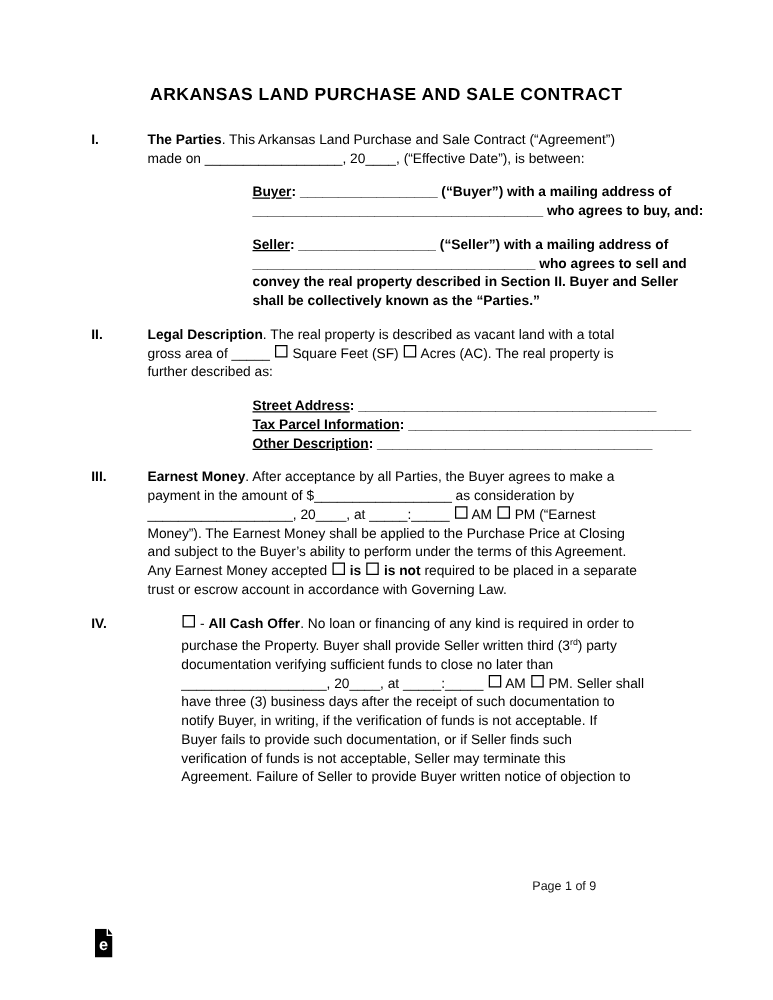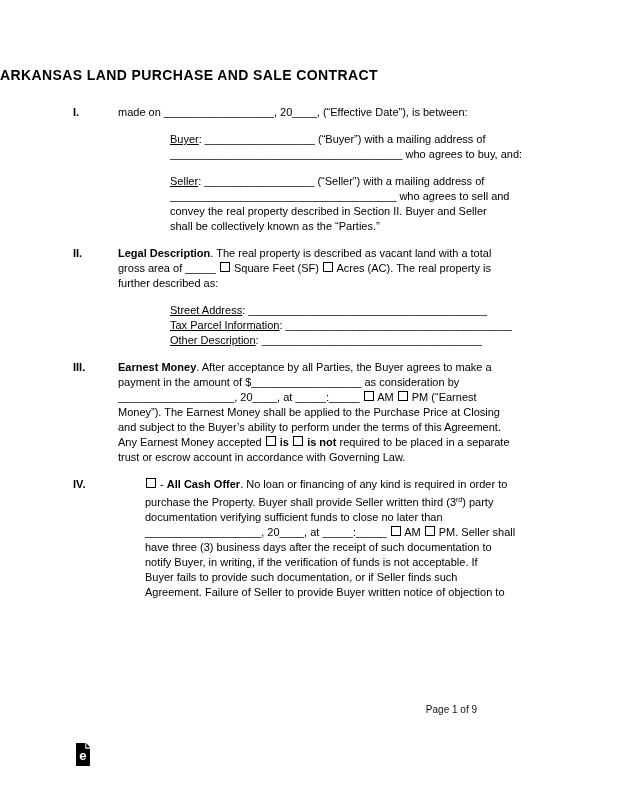--- a/index.html
+++ b/index.html
@@ -7,38 +7,39 @@
     position: relative;
     width: 618px;
     height: 800px;
     background: #ffffff;
     color: #000;
     font-family: "Liberation Sans", sans-serif;
     overflow: hidden;
   }
   .doc-title {
     padding-top: 67px;
+    text-align: center;
     font-size: 14px;
     font-weight: bold;
     letter-spacing: 0.4px;
     line-height: 16px;
   }
   .sections { margin-top: 22px; padding-left: 73px; padding-right: 40px; }
   .section { display: flex; }
   .sec-num {
     width: 45px;
     flex: 0 0 45px;
     font-size: 11px;
     font-weight: bold;
     line-height: 15px;
   }
   .sec-body { flex: 1 1 auto; min-width: 0; }
   .block { margin-bottom: 12px; }
   .indent-body { margin-left: 0; }
-  .indent-sub  { margin-left: 52px; }
+  .indent-sub  { margin-left: 84px; font-weight: bold; }
   .indent-cash { margin-left: 27px; }
   .line {
     font-size: 11px;
     line-height: 15px;
     white-space: nowrap;
   }
   .bold { font-weight: bold; }
   .ul { text-decoration: underline; }
   .sup { font-size: 7px; vertical-align: 4px; }
   .cb {
@@ -69,20 +70,21 @@
 <body>
 
 <div class="page">
   <div class="doc-title">ARKANSAS LAND PURCHASE AND SALE CONTRACT</div>
 
   <div class="sections">
       <div class="section">
         <div class="sec-num">I.</div>
         <div class="sec-body">
           <div class="block indent-body">
+            <div class="line"><span class="bold">The Parties</span><span>. This Arkansas Land Purchase and Sale Contract (“Agreement”)</span></div>
             <div class="line"><span>made on __________________, 20____, (“Effective Date”), is between:</span></div>
           </div>
           <div class="block indent-sub">
             <div class="line"><span class="ul">Buyer</span><span>: __________________ (“Buyer”) with a mailing address of</span></div>
             <div class="line"><span>______________________________________ who agrees to buy, and:</span></div>
           </div>
           <div class="block indent-sub">
             <div class="line"><span class="ul">Seller</span><span>: __________________ (“Seller”) with a mailing address of</span></div>
             <div class="line"><span>_____________________________________ who agrees to sell and</span></div>
             <div class="line"><span>convey the real property described in Section II. Buyer and Seller</span></div>
@@ -123,20 +125,21 @@
         <div class="sec-num">IV.</div>
         <div class="sec-body">
           <div class="block indent-cash">
             <div class="line"><span class="cb"></span><span> - </span><span class="bold">All Cash Offer</span><span>. No loan or financing of any kind is required in order to</span></div>
             <div class="line"><span>purchase the Property. Buyer shall provide Seller written third (3</span><span class="sup">rd</span><span>) party</span></div>
             <div class="line"><span>documentation verifying sufficient funds to close no later than</span></div>
             <div class="line"><span>___________________, 20____, at _____:_____ </span><span class="cb"></span><span> AM </span><span class="cb"></span><span> PM. Seller shall</span></div>
             <div class="line"><span>have three (3) business days after the receipt of such documentation to</span></div>
             <div class="line"><span>notify Buyer, in writing, if the verification of funds is not acceptable. If</span></div>
             <div class="line"><span>Buyer fails to provide such documentation, or if Seller finds such</span></div>
+            <div class="line"><span>verification of funds is not acceptable, Seller may terminate this</span></div>
             <div class="line"><span>Agreement. Failure of Seller to provide Buyer written notice of objection to</span></div>
           </div>
         </div>
       </div>
     </div>
 
   <div class="footer-logo">
     <svg width="14" height="23" viewBox="0 0 14 23" xmlns="http://www.w3.org/2000/svg">
       <path d="M0 0 H9.3 V5.7 H14 V23 H0 Z" fill="#000"></path>
       <path d="M10.4 0 L14 4.6 H10.4 Z" fill="#000"></path>

